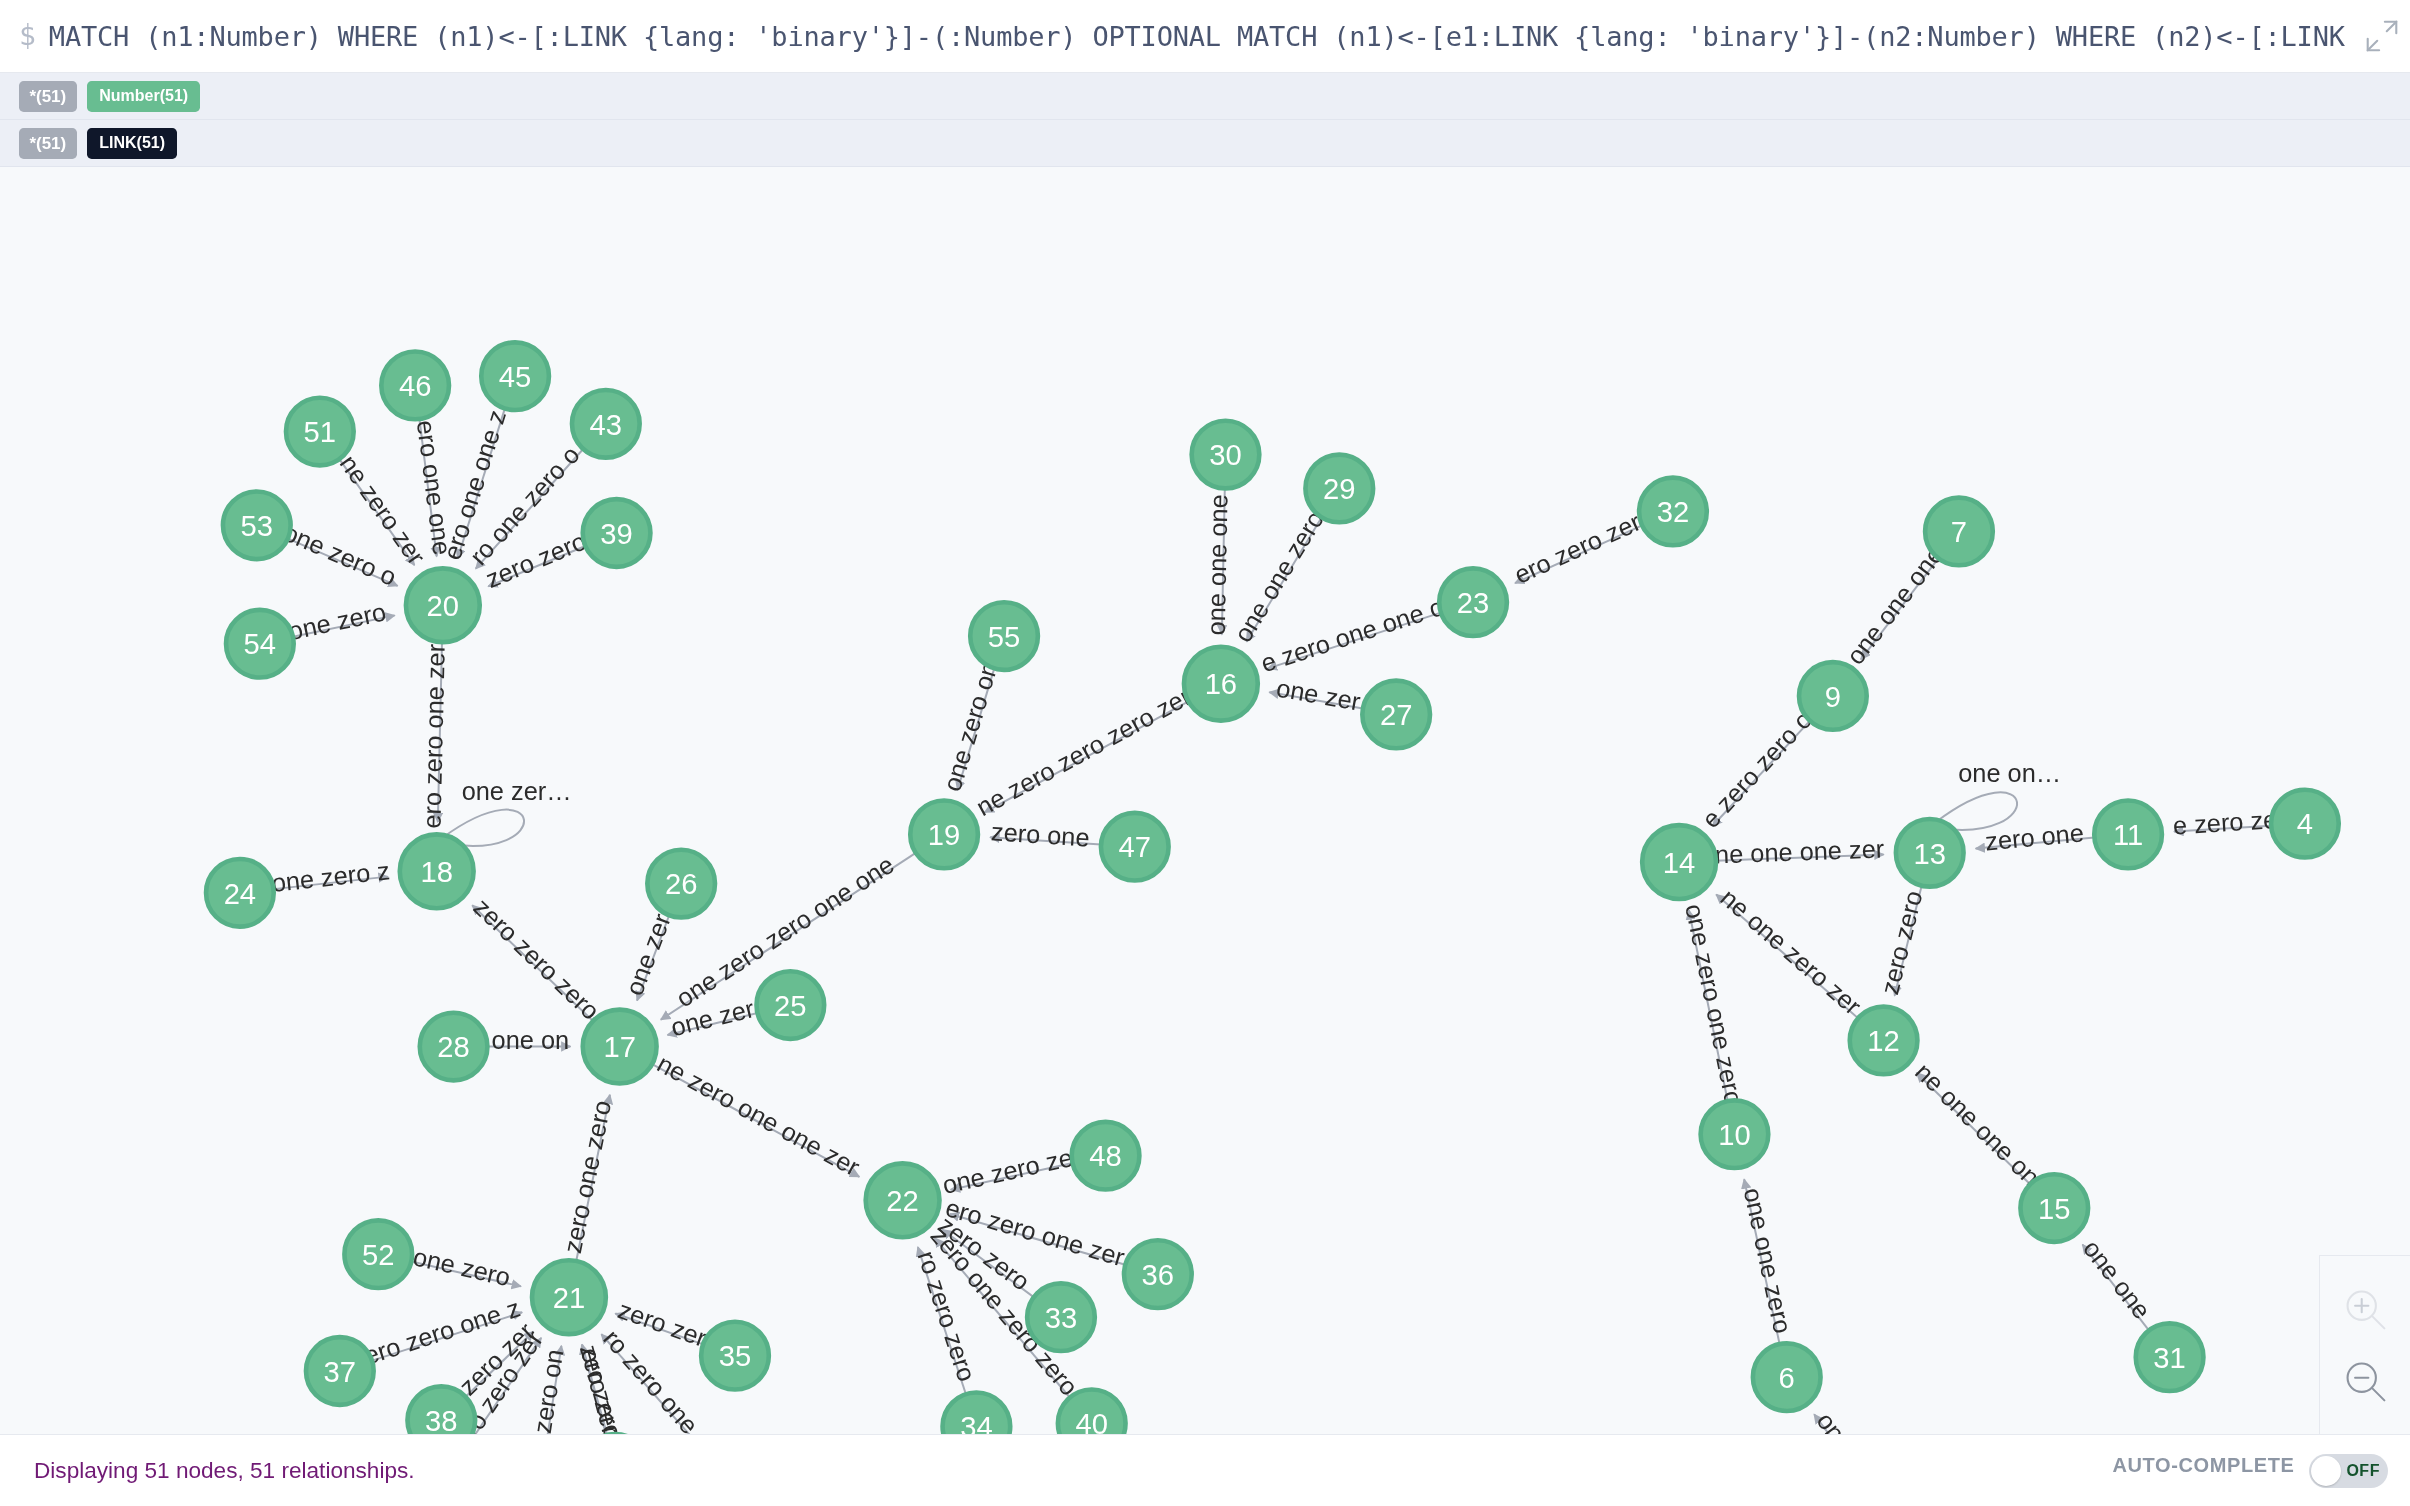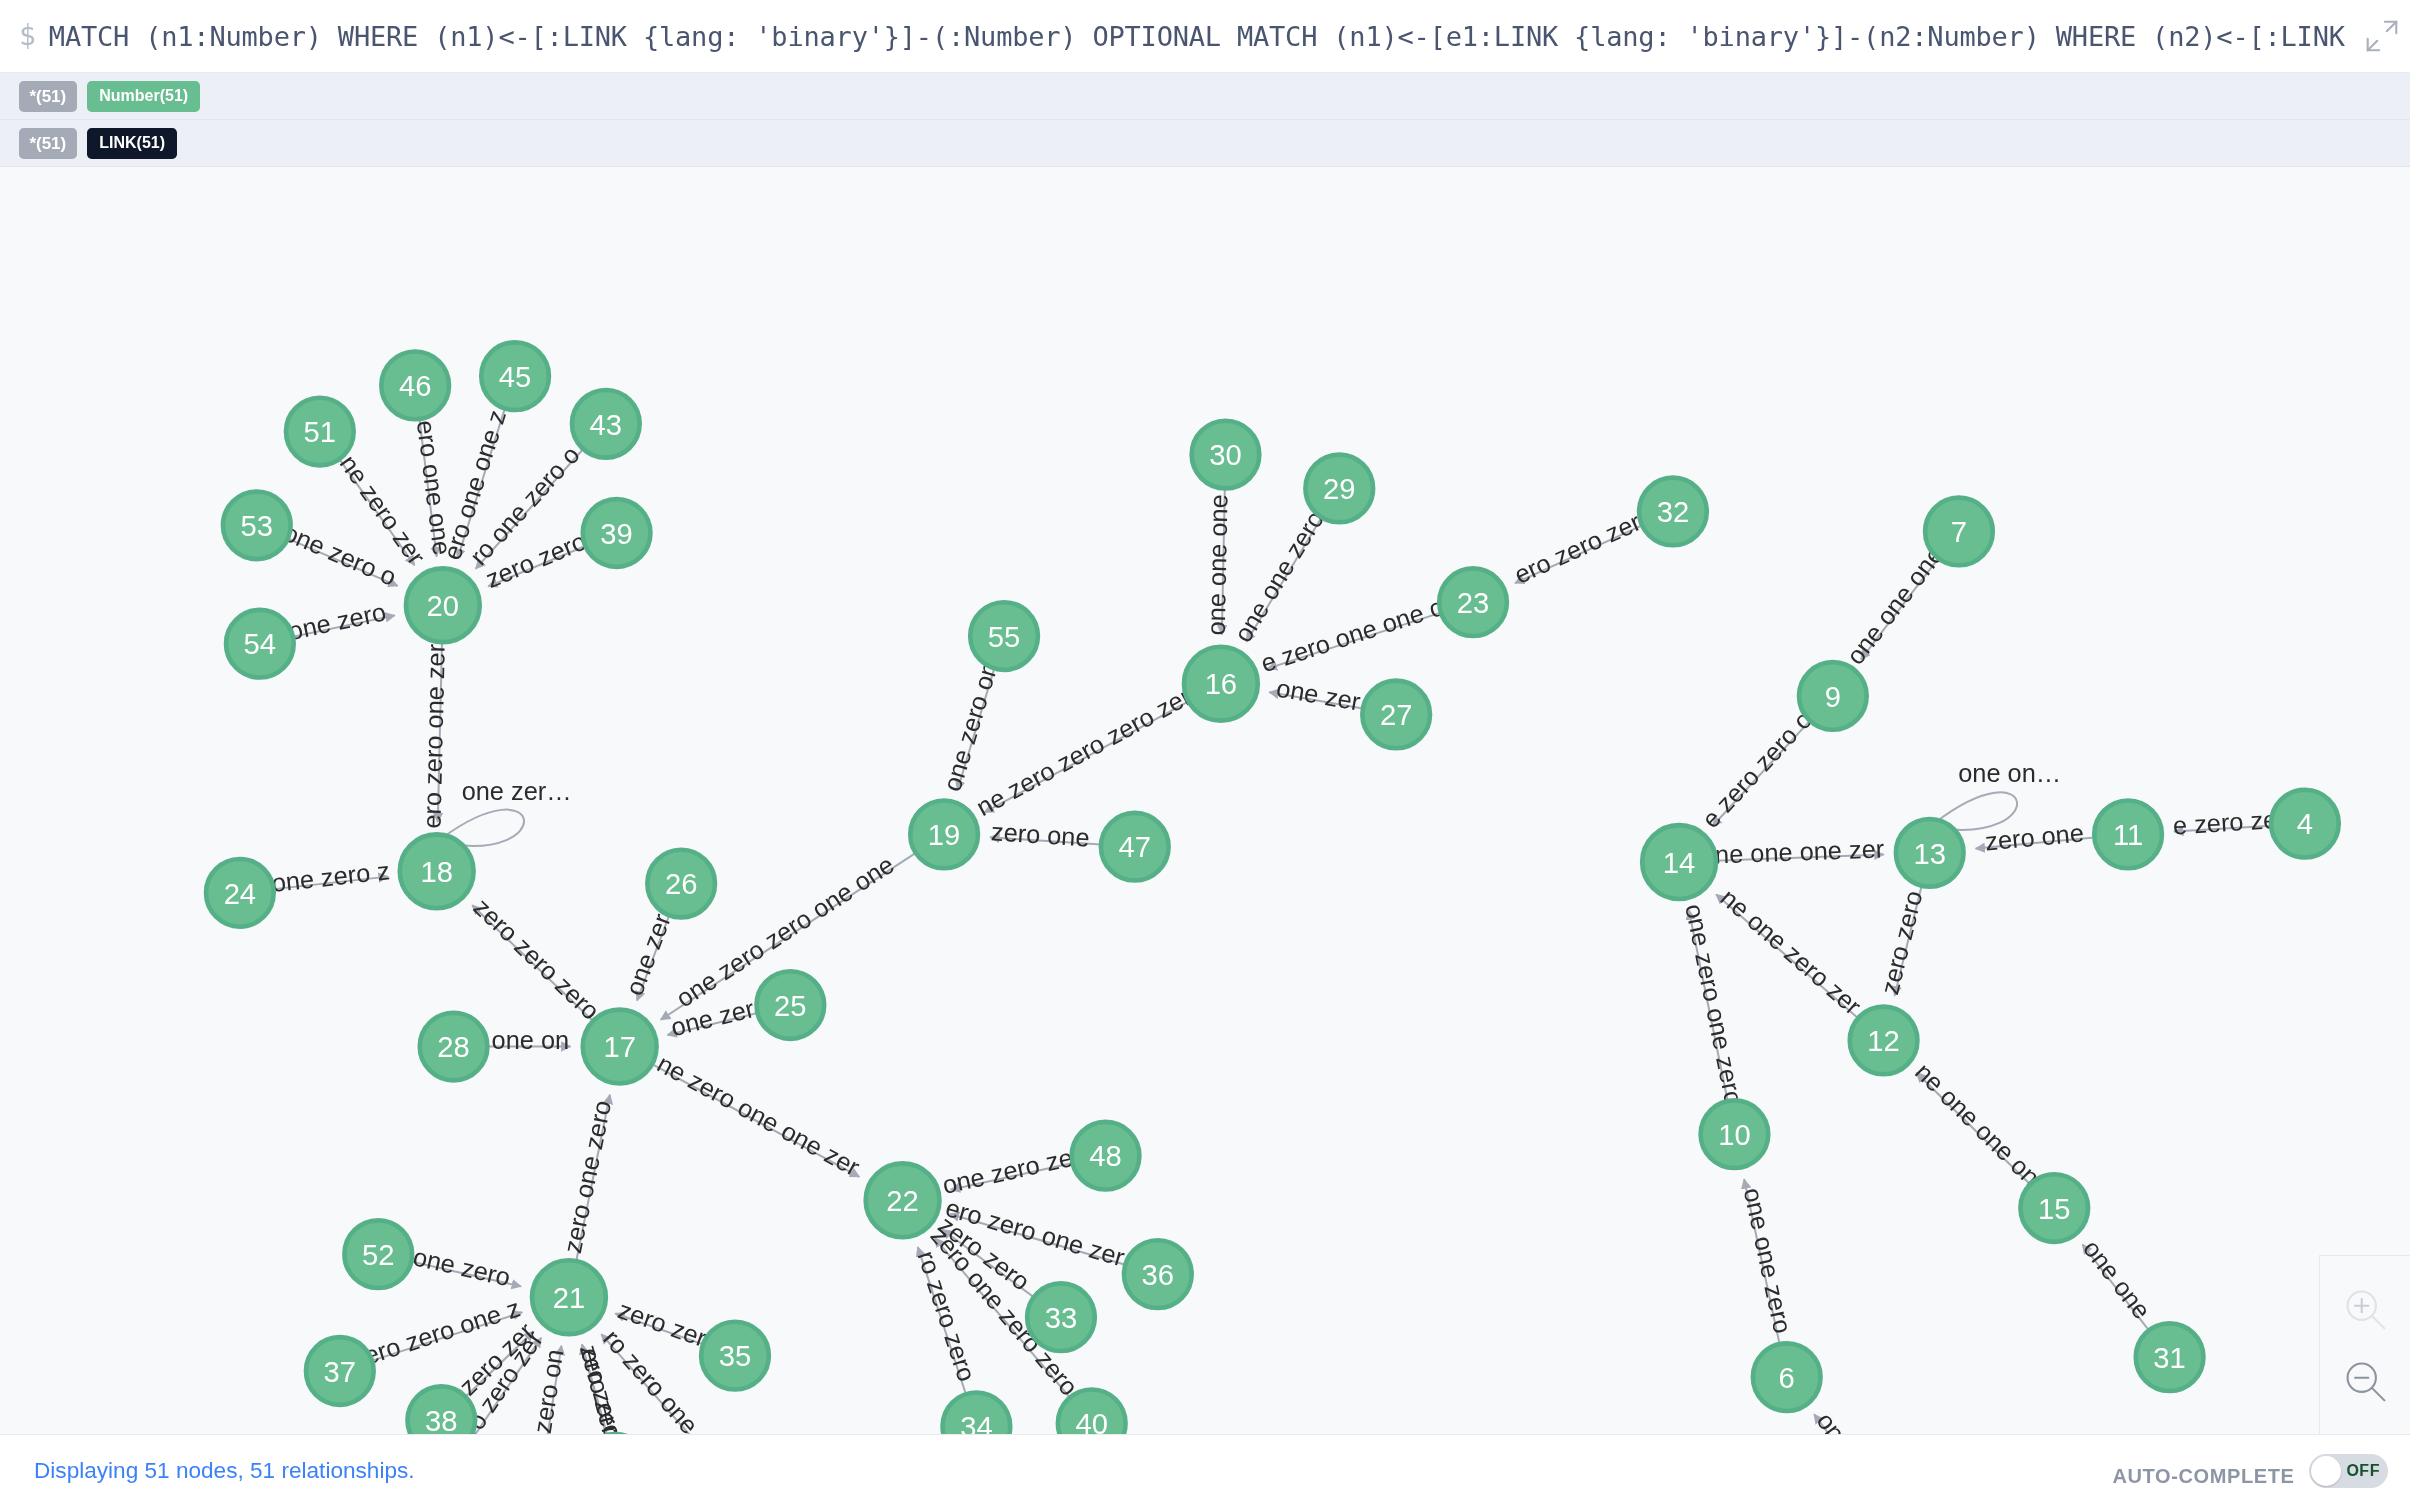--- a/index.html
+++ b/index.html
@@ -116,25 +116,25 @@
     flex: 0 0 auto;
     background: #fff;
     border-top: 0.9px solid #e6e9ef;
     display: flex;
     align-items: center;
     justify-content: space-between;
     padding: 0 22.6px 0 34px;
   }
   .status-text {
     font-size: 22.6px;
-    color: #3b82f6;
+    color: #701a75;
   }
   .autocomplete-wrap {
     display: flex;
-    align-items: flex-end;
+    align-items: flex-start;
     gap: 15px;
   }
   .autocomplete-label {
     font-size: 20px;
     font-weight: bold;
     color: #8d96a4;
     letter-spacing: 0.6px;
   }
   .toggle {
     position: relative;

